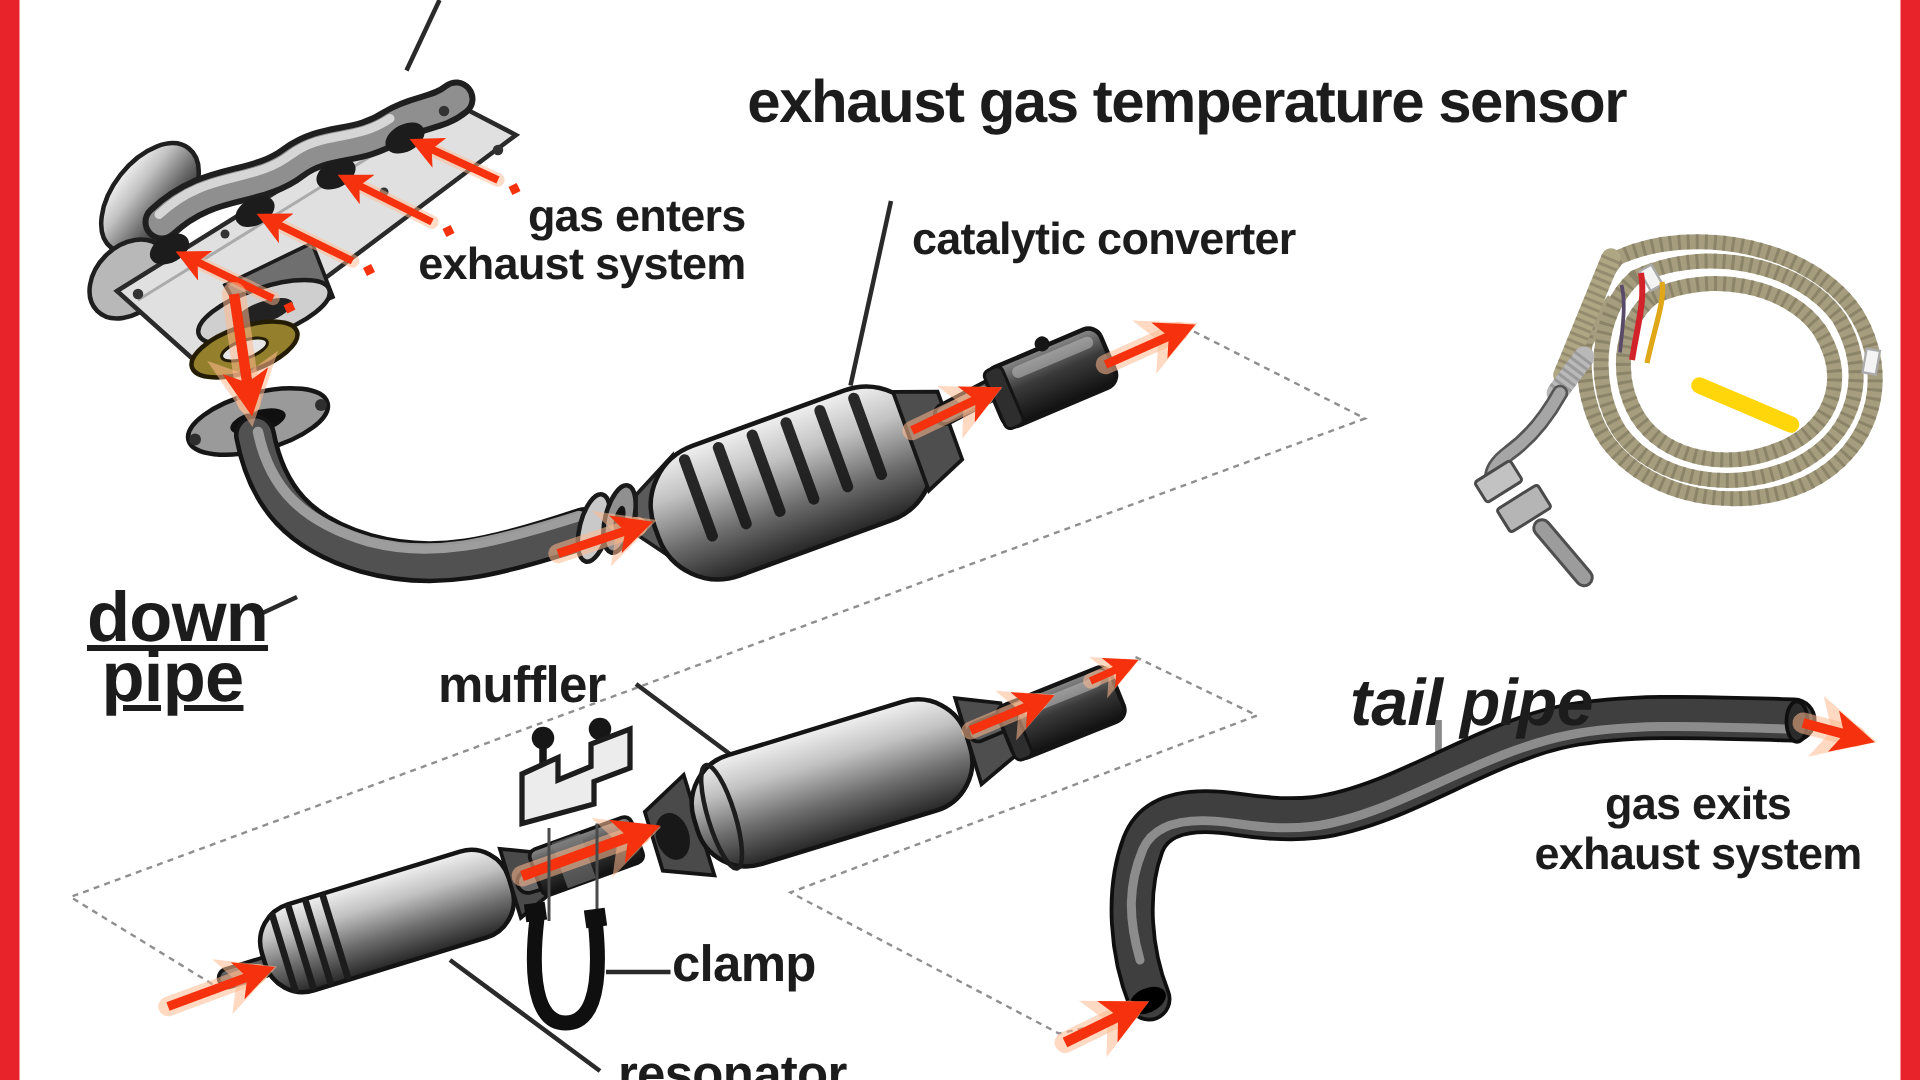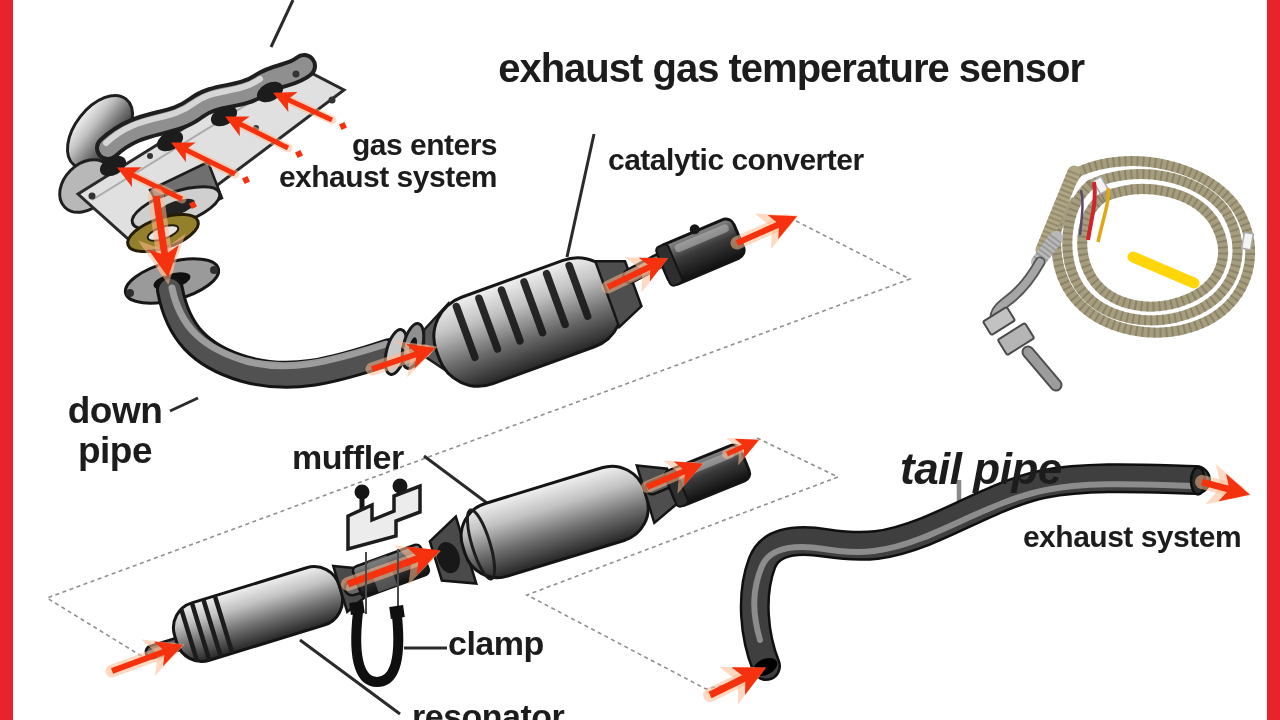--- a/index.html
+++ b/index.html
@@ -10,21 +10,21 @@
   .border-strip{position:absolute;top:0;width:13px;height:720px;background:#e8232a;z-index:5;}
   #border-left{left:0;}
   #border-right{right:0;}
   #art{position:absolute;left:0;top:0;z-index:1;}
   .lbl{position:absolute;z-index:3;color:#1c1c1c;font-weight:bold;line-height:1.04;
        white-space:nowrap;letter-spacing:-0.5px;}
   .lbl .ln{display:block;}
   #title-label{left:372px;top:48px;width:712px;text-align:right;font-size:40px;letter-spacing:-1px;}
   #lbl-cat{left:608px;top:96px;font-size:30px;margin-top:48px;}
   #lbl-gasenters{left:235px;top:129px;width:262px;text-align:right;font-size:30px;line-height:32px;}
-  #lbl-downpipe{left:58px;top:391px;width:114px;text-align:center;font-size:37px;line-height:40px;}
+  #lbl-downpipe{left:58px;top:391px;width:114px;text-align:center;font-size:47px;line-height:40px;text-decoration:underline;}
   #lbl-muffler{left:292px;top:440px;font-size:34px;}
   #lbl-tailpipe{left:900px;top:446px;font-size:44px;font-style:italic;}
   #lbl-gasexits{left:1003px;top:520px;width:258px;text-align:center;font-size:30px;line-height:33px;}
   #lbl-clamp{left:448px;top:626px;font-size:34px;}
   #lbl-resonator{left:412px;top:699px;font-size:34px;}
 </style>
 </head>
 <body>
 
 <div id="border-left" class="border-strip"></div>
@@ -323,18 +323,19 @@
 <div id="lbl-downpipe" class="lbl">
   <span class="ln">down</span>
   <span class="ln">pipe</span>
 </div>
 
 <div id="lbl-muffler" class="lbl">muffler</div>
 
 <div id="lbl-tailpipe" class="lbl">tail pipe</div>
 
 <div id="lbl-gasexits" class="lbl">
+  <span class="ln">gas exits</span>
   <span class="ln">exhaust system</span>
 </div>
 
 <div id="lbl-clamp" class="lbl">clamp</div>
 
 <div id="lbl-resonator" class="lbl">resonator</div>
 
 </body></html>

